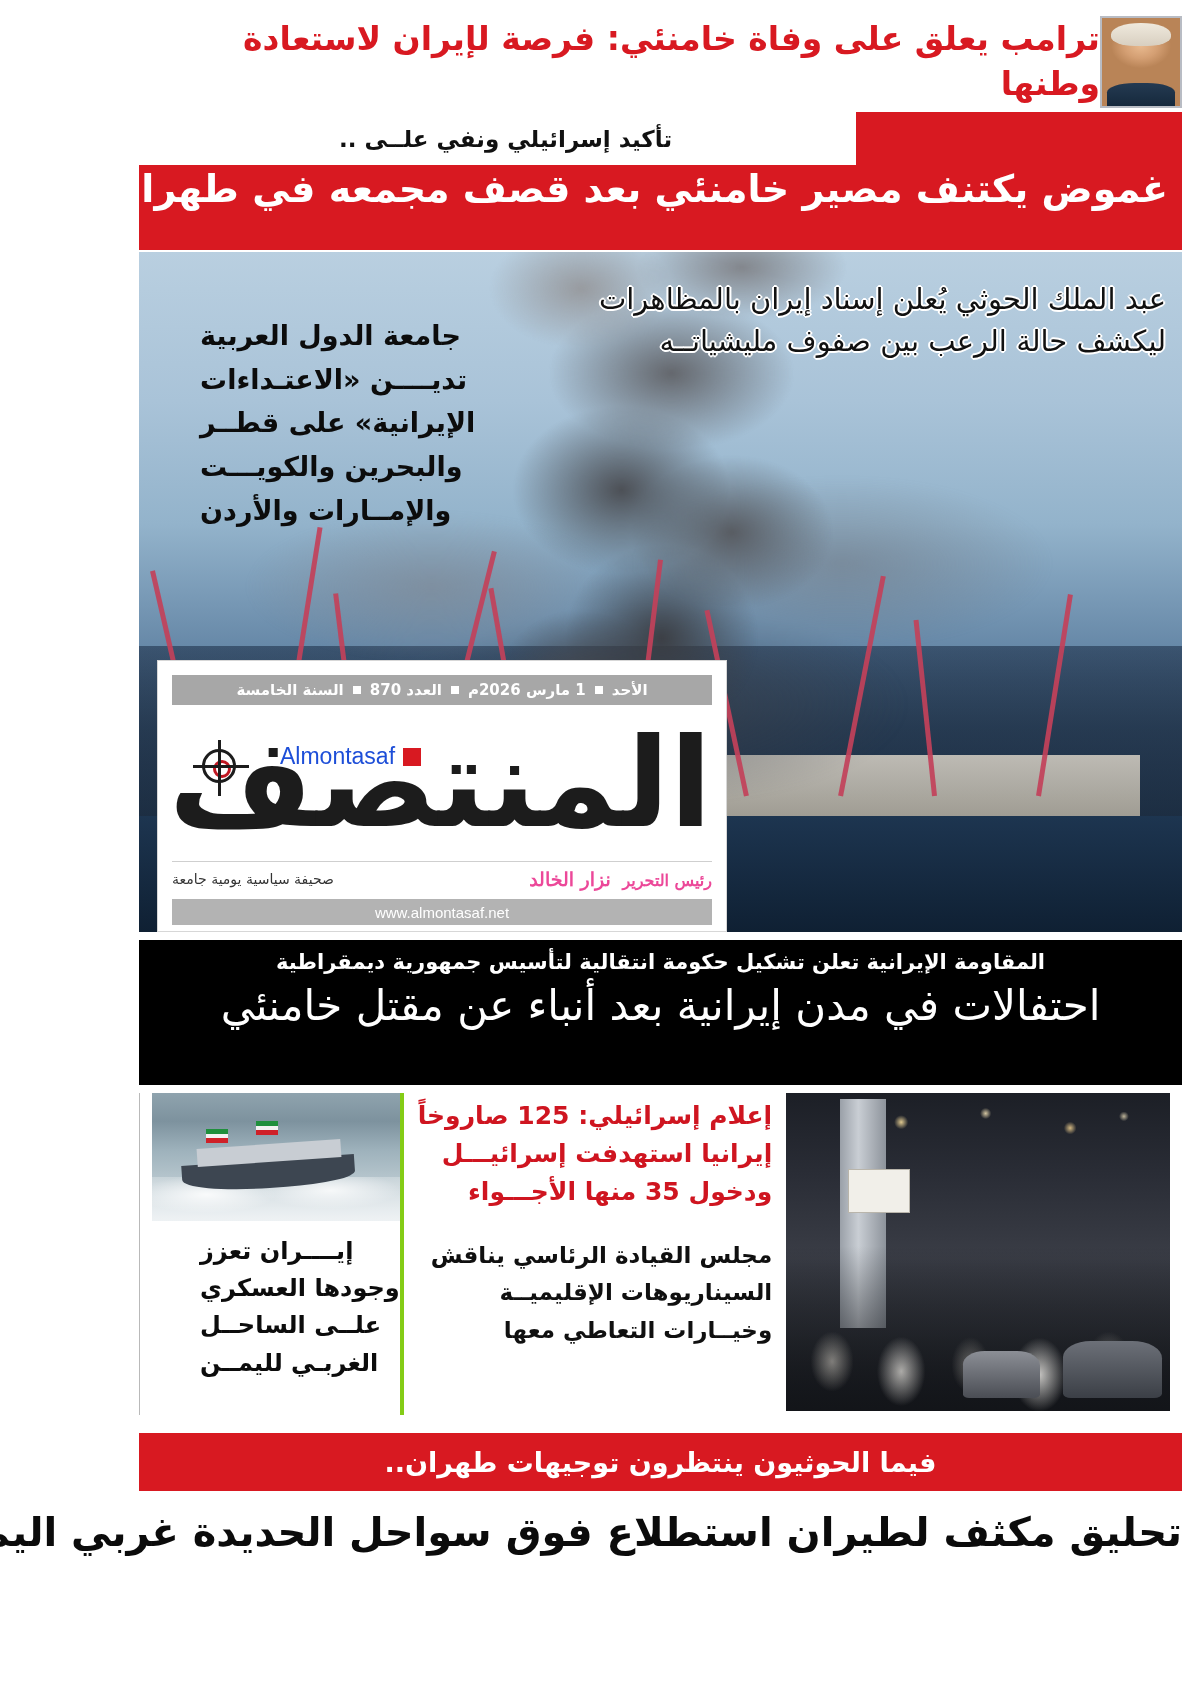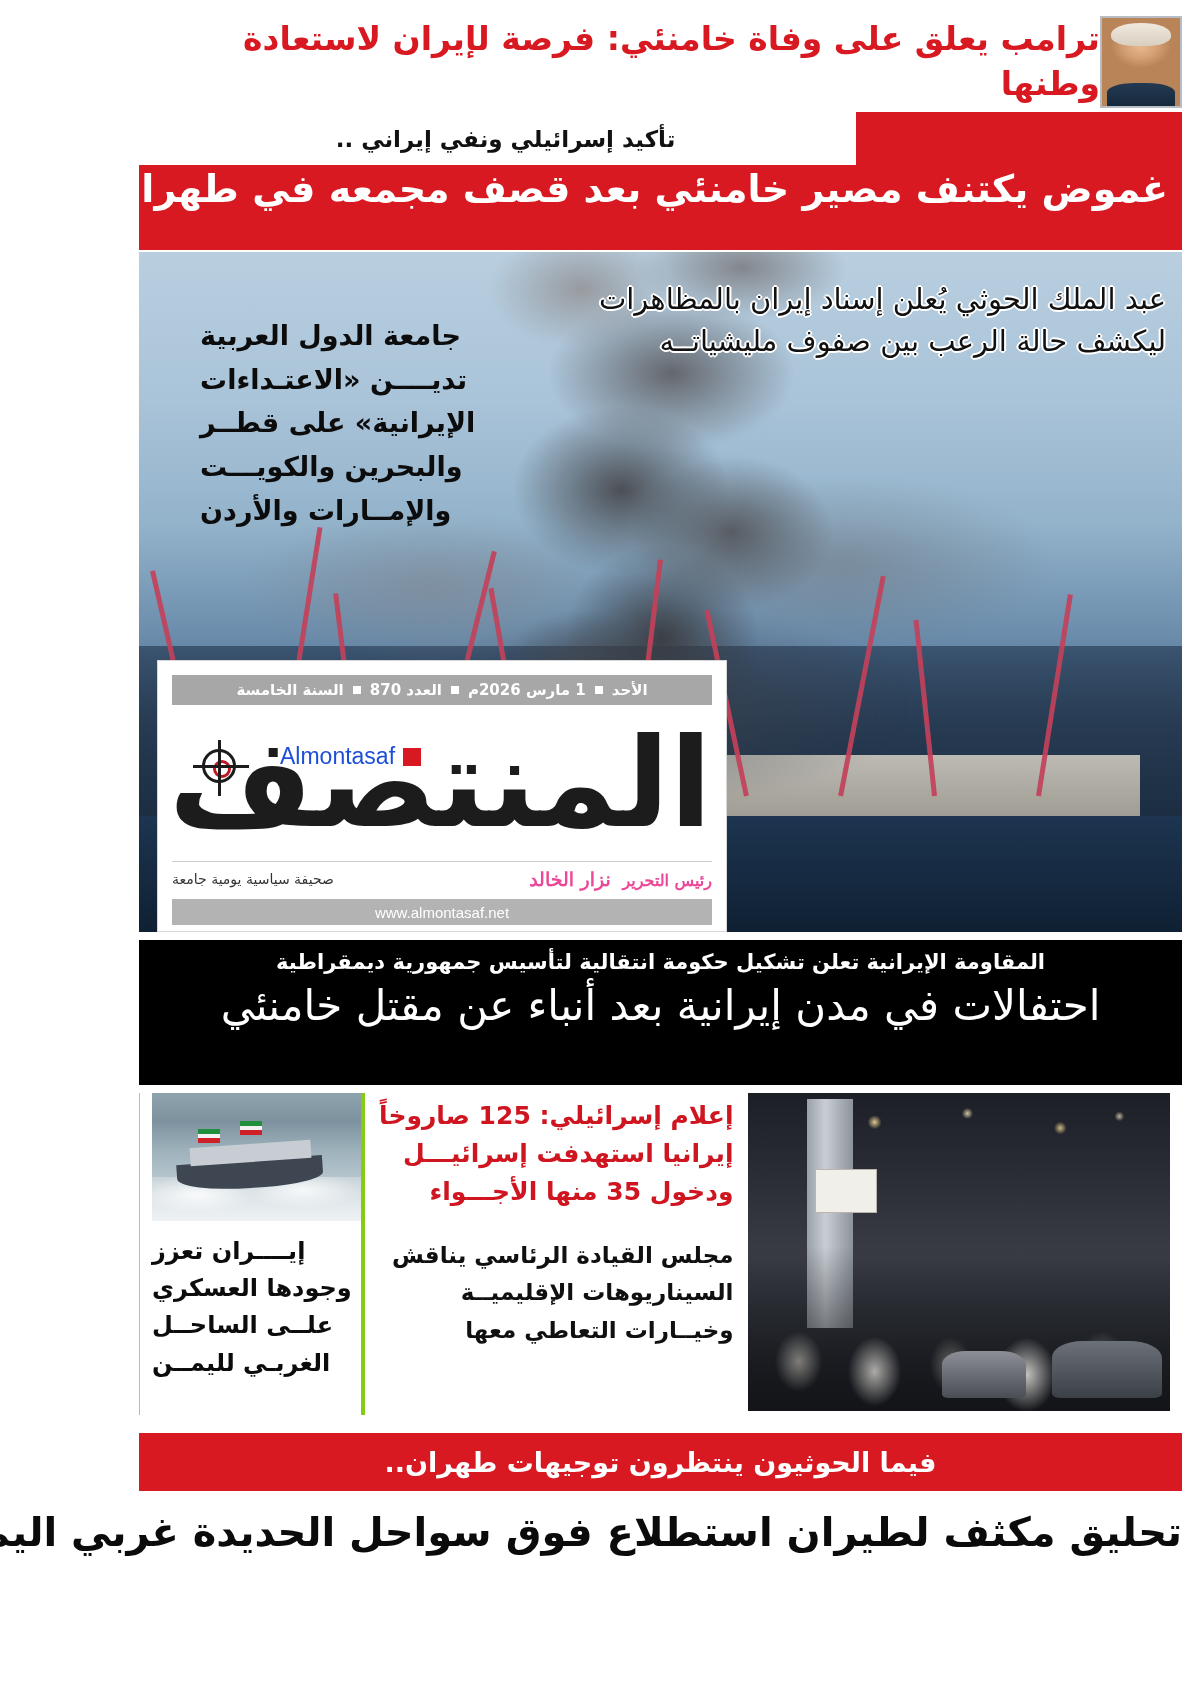--- a/index.html
+++ b/index.html
@@ -443,21 +443,21 @@
   }
   .col-right-text {
     margin-top: 12px;
     text-align: left;
     direction: rtl;
     color: #0c0c0c;
     font-size: 24px;
     font-weight: 700;
     line-height: 1.55;
   }
-  .col-right-text div { white-space: nowrap; }
+  .col-right-text div { white-space: nowrap; margin-left: 48px; }
 
   .col-mid {
     flex: 0 0 352px;
     padding: 0 14px;
     border-left: 4px solid #84cc16;
   }
   .mid-red {
     text-align: right;
     direction: rtl;
     color: #cf1520;
@@ -575,21 +575,21 @@
 
 <div class="page">
 
   <div class="top-strip">
     <div class="top-headline">ترامب يعلق على وفاة خامنئي: فرصة لإيران لاستعادة وطنها</div>
     <div class="trump-photo"></div>
   </div>
 
   <div class="red-block-1">
     <div class="kicker-white">
-      <span>تأكيد إسرائيلي ونفي إيراني ..</span>
+      <span>تأكيد إسرائيلي ونفي علــى ..</span>
     </div>
     <div class="red-big-headline">غموض يكتنف مصير خامنئي بعد قصف مجمعه في طهران</div>
   </div>
 
   <div class="main-photo">
     <div class="port-base"></div>
     <div class="quay"></div>
     <div class="water"></div>
     <div class="smoke-wide"></div>
     <div class="smoke"></div>

